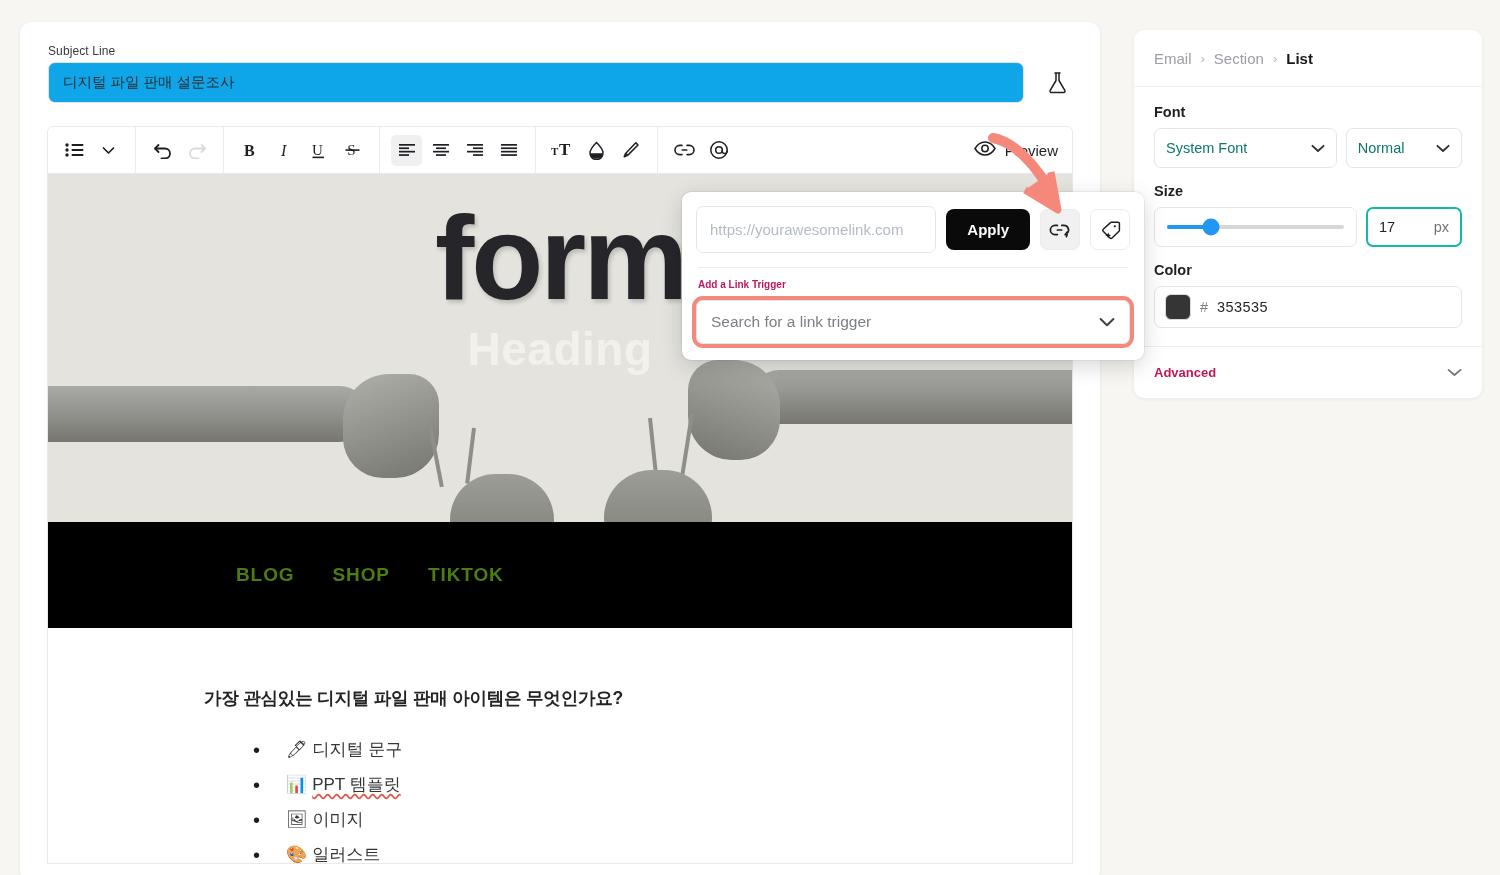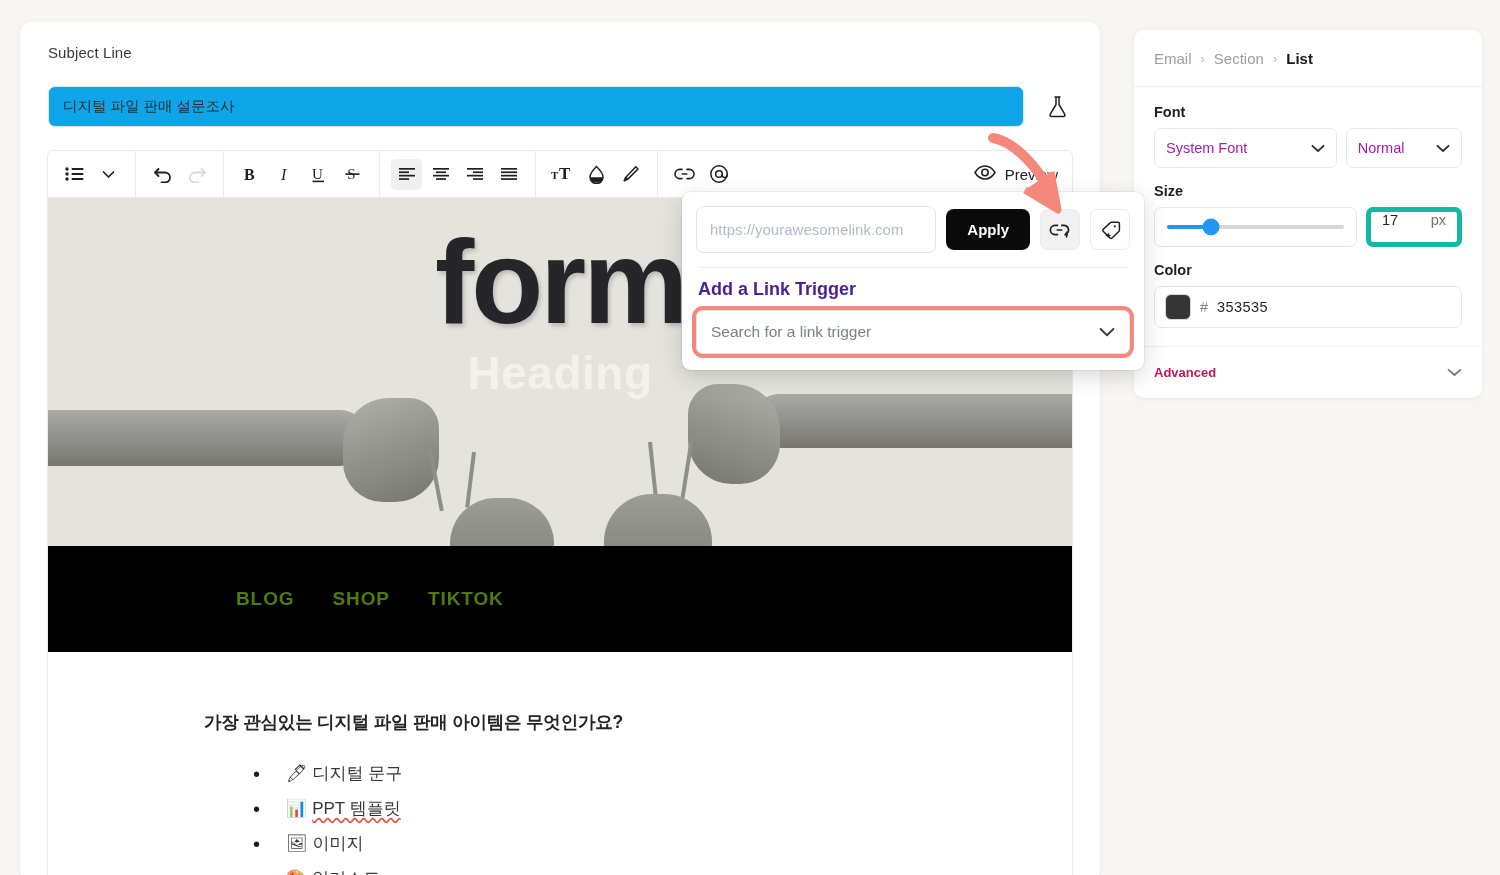--- a/index.html
+++ b/index.html
@@ -16,22 +16,22 @@
     position: absolute;
     left: 20px; top: 22px;
     width: 1080px; height: 860px;
     background: #ffffff;
     border-radius: 12px;
     box-shadow: 0 1px 4px rgba(0,0,0,.06);
     overflow: hidden;
   }
   .subject-wrap { padding: 22px 28px 0 28px; }
   .subject-label {
-    font-size: 15px; color: #36383d; letter-spacing: .1px;
-    margin-bottom: 25px;
+    font-size: 12px; color: #36383d; letter-spacing: .1px;
+    margin-bottom: 4px;
   }
   .subject-row { display: flex; align-items: center; gap: 18px; }
   .subject-input {
     flex: 1; height: 41px;
     border: 1px solid #e4e5e7; border-radius: 7px;
     background: #0ea5e9; padding: 0 14px;
     font-size: 14.5px; color: #2b2d31;
     font-family: "Liberation Sans", sans-serif;
     display: flex; align-items: center;
   }
@@ -194,21 +194,21 @@
     border: 1px solid #ebecee; border-radius: 7px;
     display: flex; align-items: center; justify-content: center;
     cursor: pointer; background: #fff;
   }
   .icon-sq.sel { background: #f1f1f2; }
   .pop-divider {
     height: 1px; background: #ededee;
     margin: 14px 2px 11px 2px;
   }
   .pop-label {
-    font-size: 18px; font-weight: bold; color: #4c1d95;
+    font-size: 10px; font-weight: bold; color: #be185d;
     margin-bottom: 10px; padding-left: 2px;
   }
   .trigger-field {
     position: relative; height: 44px;
     border: 1px solid #e4e5e7; border-radius: 7px;
     background: #fff;
     display: flex; align-items: center;
     padding: 0 14px;
     font-size: 15.5px; color: #7b7f86;
     outline: 4px solid #f5887c; outline-offset: 0px;
@@ -241,21 +241,21 @@
   .crumb-sep { color: #b6b9be; font-size: 13px; }
   .panel-body { padding: 17px 20px 0 20px; }
   .field-label {
     font-size: 14.5px; font-weight: bold; color: #1d1f22;
     margin-bottom: 8px;
   }
   .row2 { display: flex; gap: 9px; margin-bottom: 15px; }
   .select {
     height: 40px; border: 1px solid #e5e6e8; border-radius: 7px;
     display: flex; align-items: center; padding: 0 11px;
-    font-size: 14.5px; color: #a21caf; cursor: pointer;
+    font-size: 14.5px; color: #0f766e; cursor: pointer;
     background: #fff;
   }
   .select.wide { flex: 1.72; }
   .select.narrow { flex: 1; }
   .select .sv { flex: 1; }
   .size-row { display: flex; gap: 9px; align-items: center; margin-bottom: 15px; }
   .slider-box {
     flex: 1; height: 40px;
     border: 1px solid #e5e6e8; border-radius: 7px;
     display: flex; align-items: center; padding: 0 12px;
@@ -268,22 +268,22 @@
     position: absolute; left: 0; top: 0; height: 4px;
     background: #2196f3; border-radius: 2px;
   }
   .knob {
     position: absolute; top: 50%; width: 17px; height: 17px;
     background: #2196f3; border-radius: 50%;
     transform: translate(-50%, -50%);
   }
   .num-box {
     width: 96px; height: 40px;
-    border: 5px solid #14b8a6; border-radius: 7px;
-    display: flex; align-items: flex-start;
+    border: 2px solid #14b8a6; border-radius: 7px;
+    display: flex; align-items: center;
     padding: 0 11px; font-size: 14.5px; color: #1f2125;
   }
   .num-box .unit { margin-left: auto; color: #6f737a; }
   .color-box {
     height: 42px; border: 1px solid #e5e6e8; border-radius: 7px;
     display: flex; align-items: center; padding: 0 10px; gap: 9px;
     margin-bottom: 18px;
   }
   .swatch {
     width: 26px; height: 26px; border-radius: 6px;

